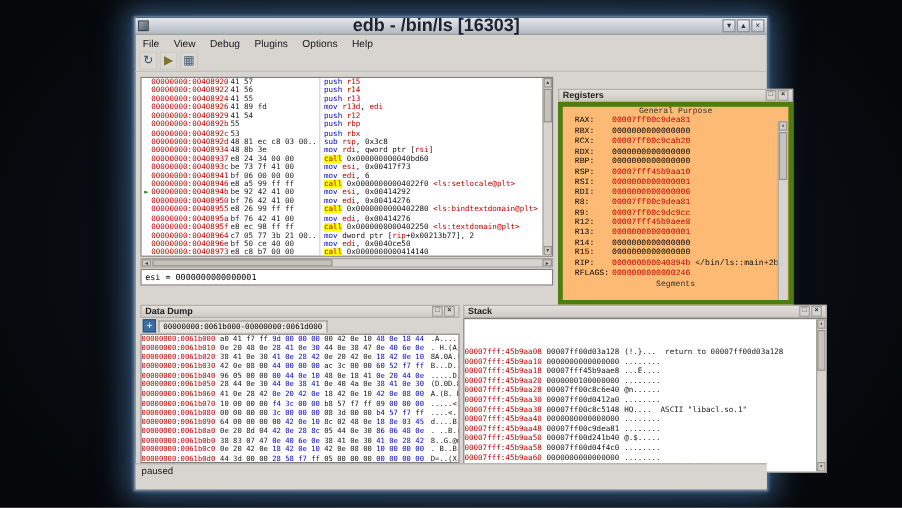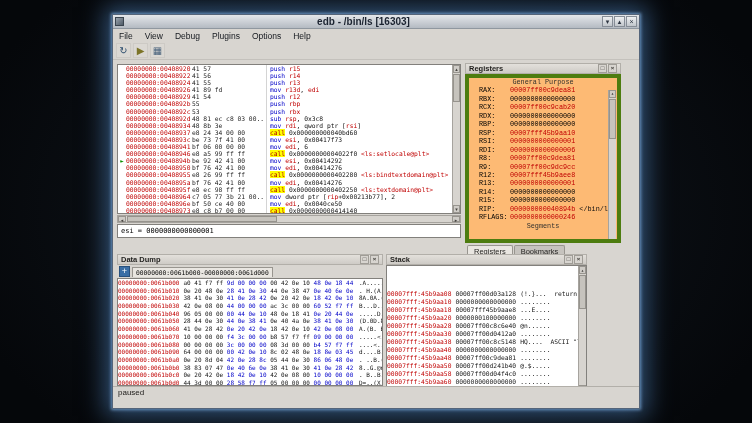--- a/index.html
+++ b/index.html
@@ -3,21 +3,21 @@
 <meta charset="utf-8">
 <style>
   *{margin:0;padding:0;box-sizing:border-box;}
   html,body{width:752px;height:423px;overflow:hidden;}
   body{background:#05070a;font-family:"Liberation Sans","DejaVu Sans",sans-serif;position:relative;}
   .screen{position:absolute;inset:0;background:radial-gradient(ellipse 430px 310px at 376px 210px,#17212d 0%,#0a0e13 60%,#05070a 100%);}
   .window{position:absolute;left:112px;top:14px;width:528px;height:395px;background:#d8d5d0;border:1px solid #55657a;
           box-shadow:0 0 22px 7px rgba(90,150,215,.5),0 0 3px 1px rgba(150,195,240,.7);}
   .titlebar{position:absolute;left:0;top:0;right:0;height:14px;background:linear-gradient(180deg,#e4e7ea,#b4bac2);border-bottom:1px solid #8f979f;display:flex;align-items:center;padding:0 2px;}
   .app-icon{width:9px;height:9px;background:linear-gradient(135deg,#9aa4ae,#4e5a66);border:1px solid #3a444e;margin-right:2px;}
-  .title-text{flex:1;text-align:center;font-size:10px;font-weight:bold;color:#1b2330;line-height:13px;}
+  .title-text{flex:1;text-align:center;font-size:15px;font-weight:bold;color:#1b2330;line-height:13px;}
   .tb-btn{width:11px;height:11px;margin-left:1px;background:linear-gradient(#eef0f2,#c1c6cb);border:1px solid #868d96;font-size:7px;line-height:9px;text-align:center;color:#2c3440;}
   .menubar{position:absolute;left:0;top:15px;right:0;height:12px;display:flex;font-size:8.5px;color:#14181e;}
   .menu-item{padding:0 6px;line-height:12px;}
   .toolbar{position:absolute;left:0;top:27px;right:0;height:18px;display:flex;align-items:center;padding-left:3px;border-bottom:1px solid #c4c1bc;}
   .tool-btn{width:15px;height:15px;margin-right:2px;display:flex;align-items:center;justify-content:center;border:1px solid #cdcac5;background:#dbd8d3;}
   .tool-ic{font-size:10px;line-height:10px;}
   
   .cpu-pane{position:absolute;left:4px;top:49px;width:344px;height:150px;background:#fff;border:1px solid #82807c;overflow:hidden;}
   .cpu-rows{position:absolute;left:0;top:0;right:8px;bottom:0;overflow:hidden;font-family:"DejaVu Sans Mono",monospace;font-size:6.3px;line-height:7.1px;white-space:nowrap;}
   .asm-row{display:flex;height:7.1px;align-items:center;}
@@ -38,21 +38,21 @@
   .sb.h{top:0;bottom:0;width:8px;}
   .sb.top{top:0}.sb.bot{bottom:0}.sb.lft{left:0}.sb.rgt{right:0}
   .thumb{position:absolute;background:#c6c3bd;border:1px solid #96938d;}
   .cpu-hscroll{left:4px;top:200px;width:344px;}
   .info-pane{position:absolute;left:4px;top:209px;width:344px;height:14px;background:#fff;border:1px solid #82807c;font-family:"DejaVu Sans Mono",monospace;font-size:7px;line-height:12px;padding-left:3px;color:#000;}
   
   .dock{position:absolute;background:#d8d5d0;}
   .dock-title{height:11px;display:flex;align-items:center;font-size:7.5px;font-weight:bold;color:#201f1d;padding:0 3px;background:linear-gradient(180deg,#e3e0db,#cecbc6);border:1px solid #b2afa9;}
   .dock-title .sp{flex:1;}
   .dock-btn{width:9px;height:9px;font-size:6px;line-height:7px;text-align:center;color:#3a3834;border:1px solid #a09d97;background:#d8d5d0;margin-left:1px;}
-  .dock-registers{left:352px;top:48px;width:156px;height:194px;}
+  .dock-registers{left:352px;top:59px;width:196px;height:194px;}
   .reg-body{position:absolute;left:0;top:11px;right:0;height:169px;background:#fdba74;border:4px solid #4d7c0f;overflow:hidden;font-family:Liberation Mono, monospace;font-size:6.8px;line-height:8.45px;}
   .reg-group{text-align:center;color:#34322e;}
   .reg-row{padding-left:10px;white-space:nowrap;}
   .reg-name{display:inline-block;width:31px;color:#000;}
   .reg-value{color:#000;}
   .reg-value.chg{color:#c00000;}
   .reg-sym{color:#101010;}
   .reg-vs{right:1px;top:12px;height:167px;}
   .reg-tabs{position:absolute;left:2px;bottom:0;height:13px;display:flex;align-items:flex-end;}
   .dock-tab{font-size:7.5px;padding:1px 6px;border:1px solid #98958f;border-bottom:none;background:#c6c3be;margin-right:1px;border-radius:2px 2px 0 0;color:#201f1d;}
@@ -61,21 +61,21 @@
   .dump-tabrow{position:absolute;left:0;top:11px;right:0;height:13px;display:flex;align-items:center;}
   .plus-btn{width:11px;height:11px;background:#3a6ea5;color:#fff;font-size:9px;line-height:9px;text-align:center;border:1px solid #27507d;margin:0 2px;}
   .dump-tab{font-size:6.3px;font-family:"DejaVu Sans Mono",monospace;padding:1px 3px;border:1px solid #98958f;border-bottom:none;background:#e9e6e1;white-space:nowrap;overflow:hidden;max-width:230px;}
   .dump-body{position:absolute;left:0;top:24px;right:0;bottom:8px;background:#fff;border:1px solid #82807c;overflow:hidden;font-family:"DejaVu Sans Mono",monospace;font-size:6px;line-height:7.7px;white-space:pre;}
   .hex-row{height:7.7px;}
   .hex-addr{color:#c00000;margin-right:4px;}
   .hx-a{color:#141414;}
   .hx-b{color:#0000c8;}
   .hex-ascii{color:#141414;margin-left:2px;}
   .dump-hs{left:0;right:0;bottom:0;border-left:none;border-right:none;}
-  .dock-stack{left:273px;top:239px;width:201px;height:140px;}
+  .dock-stack{left:273px;top:239px;width:303px;height:140px;}
   .stack-body{position:absolute;left:0;top:11px;right:0;bottom:0;background:#fff;border:1px solid #82807c;overflow:hidden;font-family:"DejaVu Sans Mono",monospace;font-size:6.3px;line-height:8px;white-space:pre;}
   .stk-row{height:8px;}
   .stk-addr{color:#c00000;margin-right:4px;}
   .stk-val{color:#141414;margin-right:4px;}
   .stk-note{color:#141414;}
   .stack-vs{right:0;top:0;bottom:0;}
   .statusbar{position:absolute;left:0;bottom:1px;right:0;height:21px;background:#d8d5d0;border-top:1px solid #b2afa9;font-size:8px;color:#1c1a18;line-height:12px;padding-left:5px;}
 </style>
 </head>
 <body>

